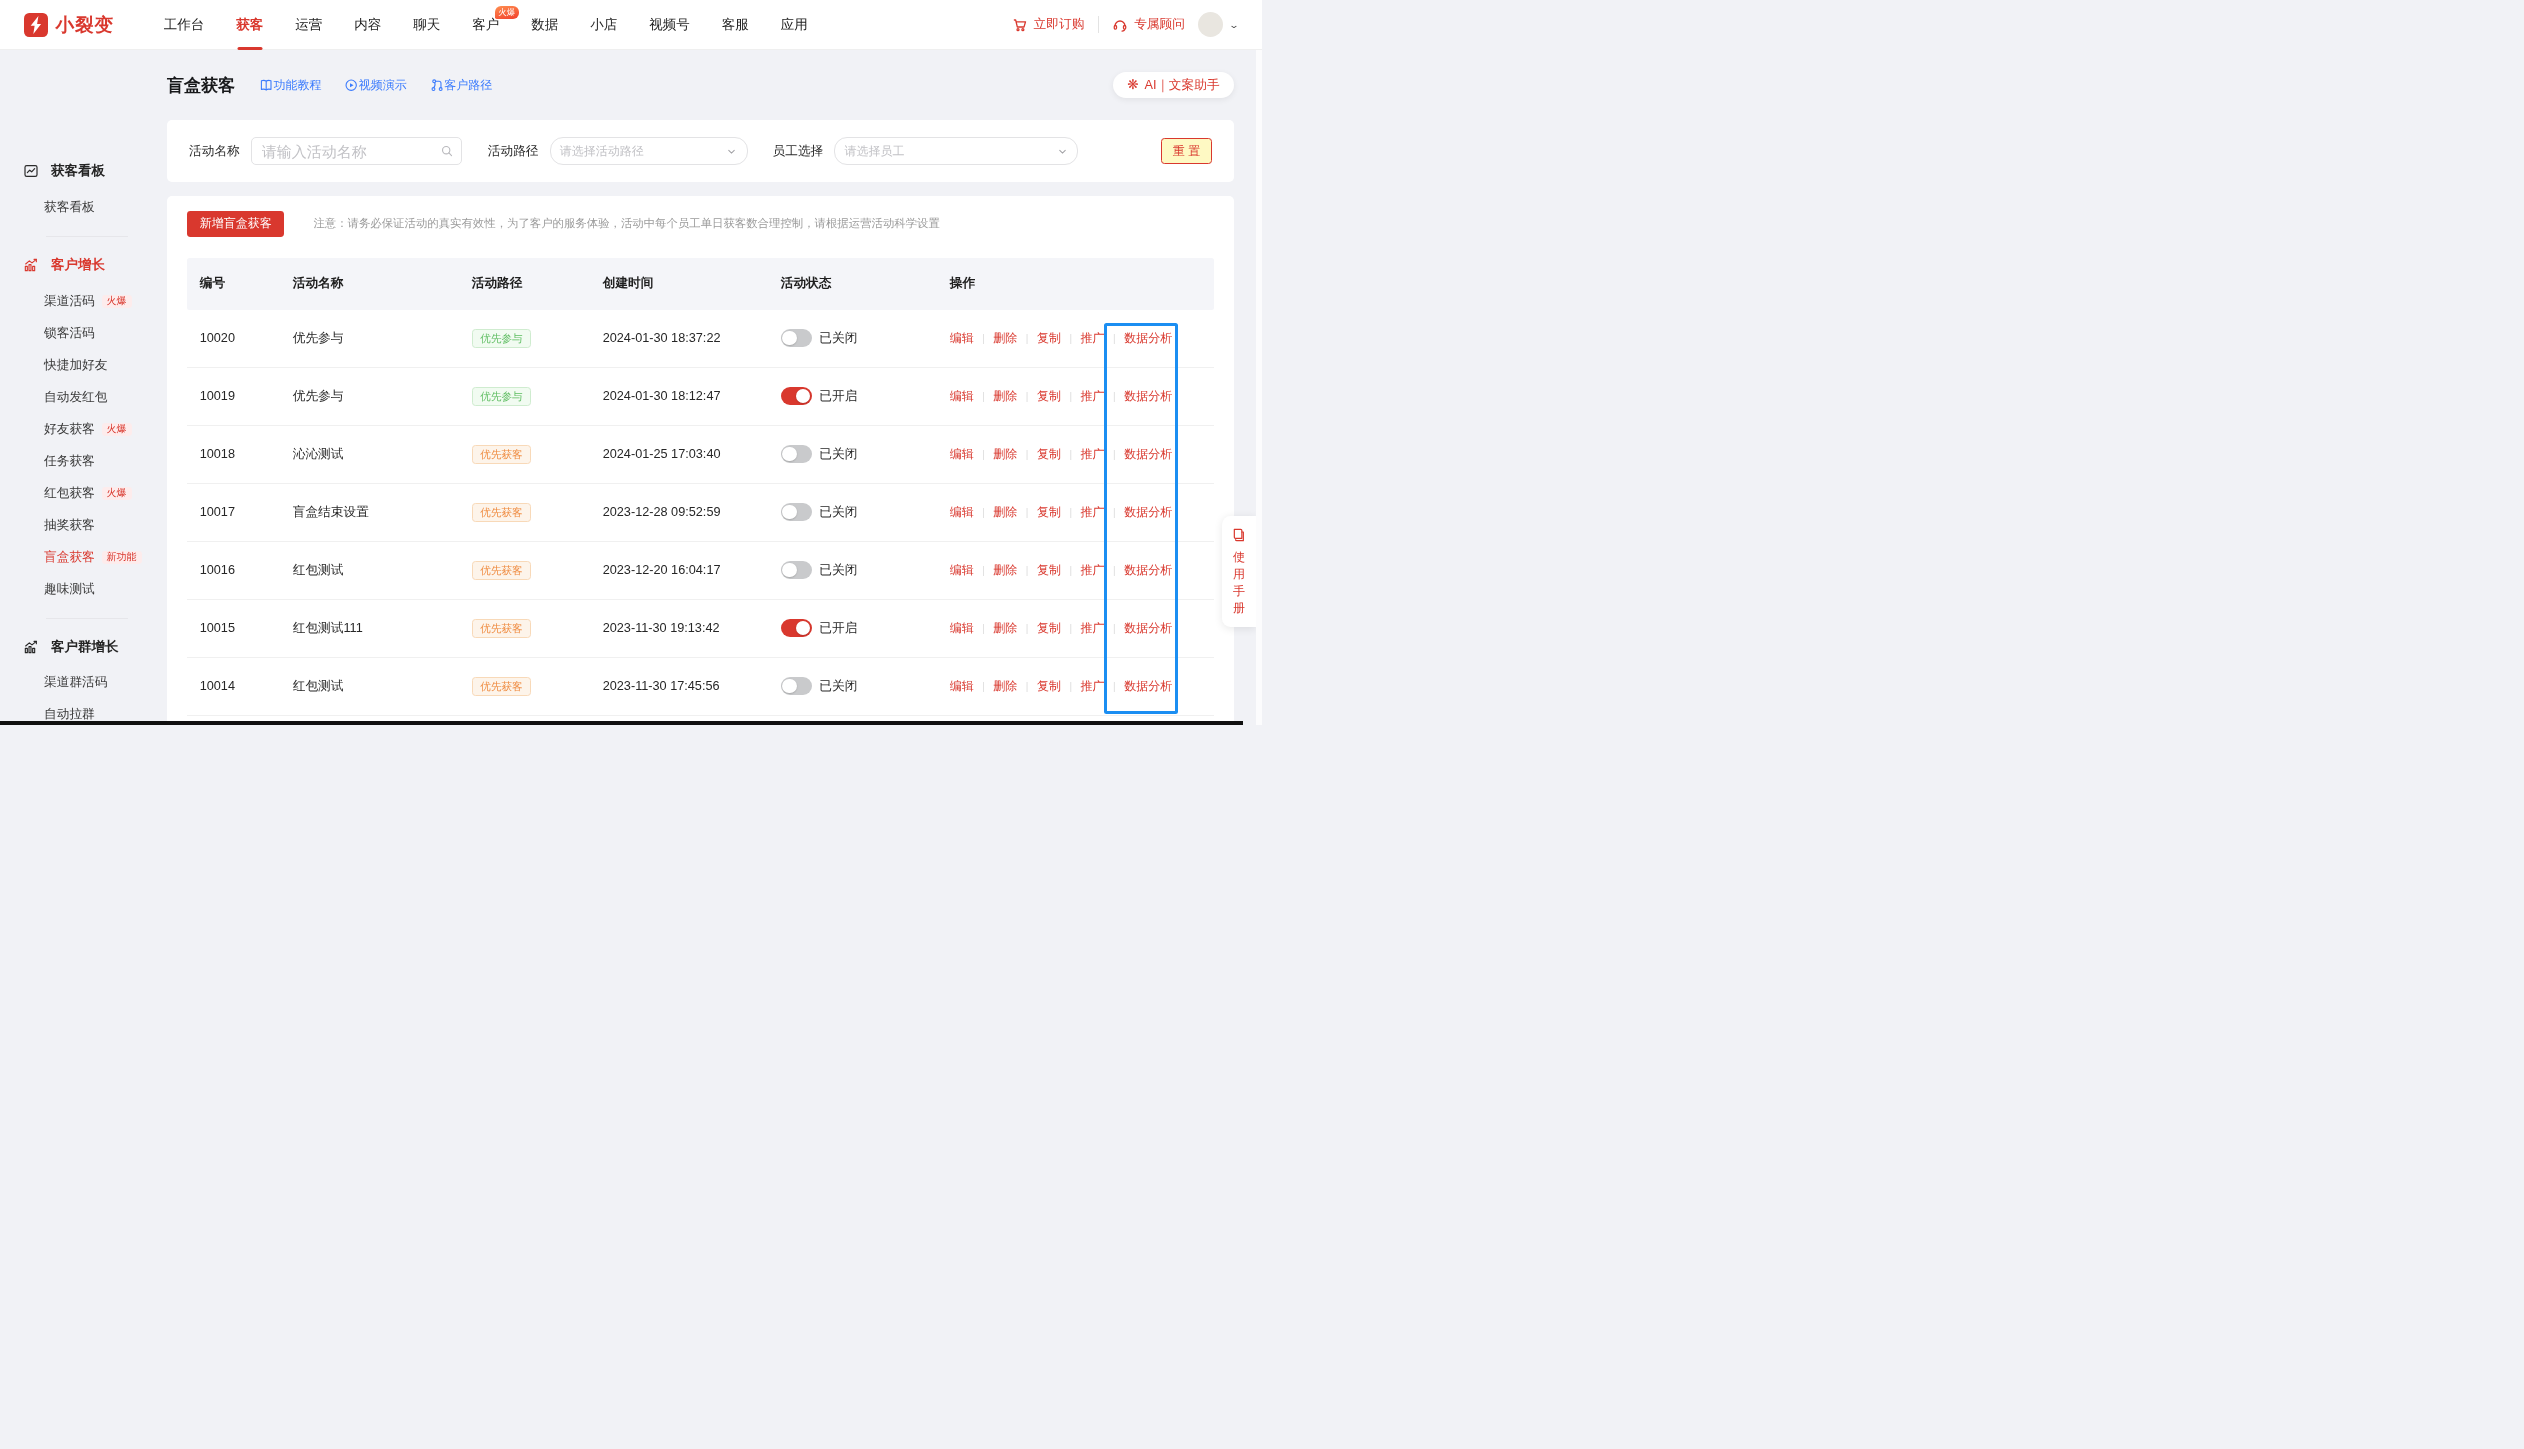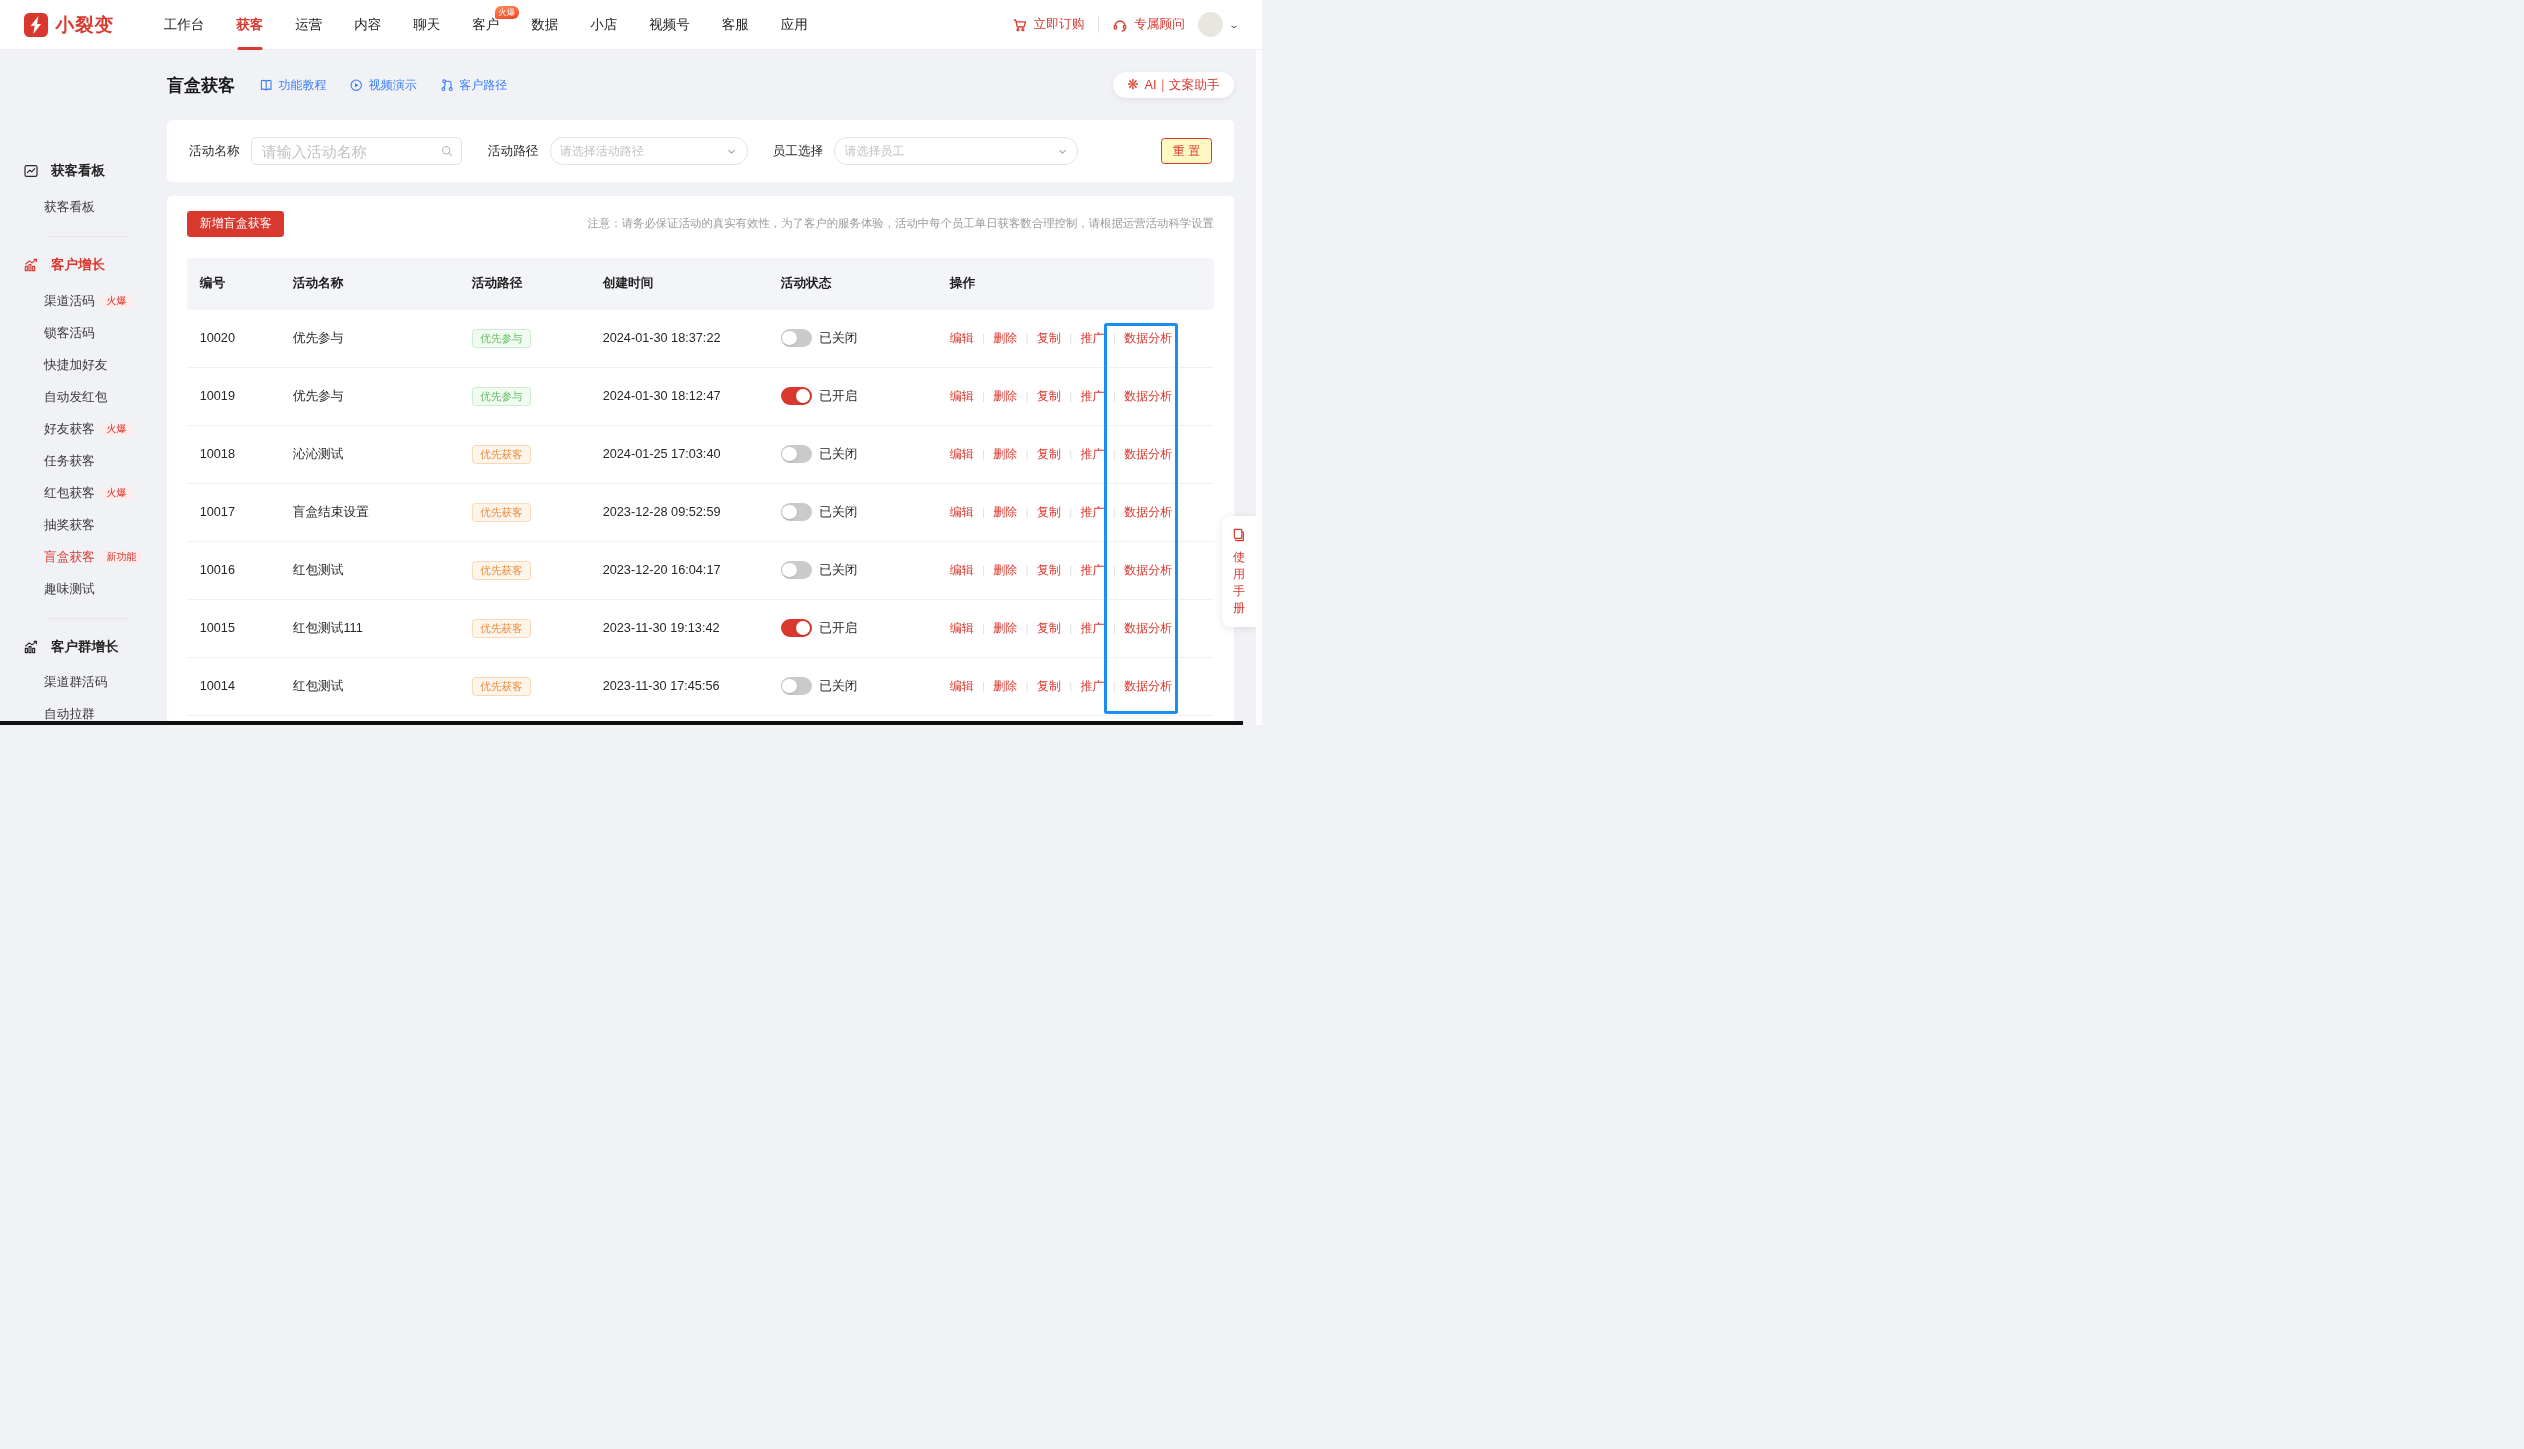--- a/index.html
+++ b/index.html
@@ -41,21 +41,21 @@
   .side-item{height:32px;display:flex;align-items:center;padding-left:44px;gap:6.8px;
     font-size:12.7px;color:#3a3a3a;cursor:pointer;white-space:nowrap;}
   .side-item.active{color:var(--red);}
   .badge-pill{font-size:10px;color:var(--red);background:#fdecec;padding:1.7px 5px;border-radius:3.4px;line-height:1;}
   .side-div{height:0.8px;background:#e6e6ea;margin:12.7px 0 18.6px 46px;width:82px;}
   
   .main{position:absolute;left:167px;top:50px;right:28px;bottom:0;}
   .page-head{display:flex;align-items:center;height:70px;}
   .page-title{font-size:17px;font-weight:800;color:#17181a;}
   .head-links{display:flex;align-items:center;gap:23px;margin-left:24px;}
-  .head-link{display:flex;align-items:center;gap:5px;color:var(--blue);font-size:12px;cursor:pointer;}
+  .head-link{display:flex;align-items:center;color:var(--blue);font-size:12px;cursor:pointer;}
   .ai-btn{margin-left:auto;height:26px;background:#fff;border-radius:13.5px;display:flex;align-items:center;
     gap:6px;padding:0 14.4px;color:var(--red);font-size:12.7px;box-shadow:0 1.7px 6.8px rgba(0,0,0,.07);cursor:pointer;}
   .ai-glyph{font-size:13.5px;line-height:1;}
   .panel{background:#fff;border-radius:5px;}
   
   .filter-panel{height:62px;display:flex;align-items:center;padding:0 22px;}
   .f-label{font-size:12.7px;color:#2b2b2b;margin-right:11px;white-space:nowrap;}
   .f-input-wrap{position:relative;margin-right:26px;}
   .f-input{width:211px;height:28px;border:0.8px solid #e3e3e5;border-radius:5px;padding:0 27px 0 10px;
     font-size:15px;color:#333;outline:none;font-family:inherit;background:#fff;}
@@ -64,21 +64,21 @@
   .f-select{height:28px;border:0.8px solid #e3e3e5;border-radius:13px;display:flex;align-items:center;
     justify-content:space-between;padding:0 9.3px;font-size:12px;color:#c2c2c6;background:#fff;
     margin-right:25px;cursor:pointer;}
   .f-select .sel-chev{color:#a0a0a4;display:flex;}
   .sel-path{width:198px;}
   .sel-staff{width:244px;margin-right:0;}
   .reset-btn{margin-left:auto;width:51px;height:26px;border:0.8px solid var(--red);color:var(--red);
     background:#fef9c3;border-radius:3.4px;font-size:12px;cursor:pointer;font-family:inherit;}
   
   .table-panel{margin-top:14.4px;border-radius:5px 5px 0 0;padding:14.4px 20px 0;position:relative;height:544px;}
-  .toolbar{display:flex;align-items:center;gap:7px;margin-bottom:21px;justify-content:space-between;}
+  .toolbar{display:flex;align-items:center;gap:29px;margin-bottom:21px;}
   .add-btn{background:var(--red);color:#fff;height:26px;padding:0 12.7px;border:none;border-radius:3.4px;
     font-size:12px;cursor:pointer;font-family:inherit;}
   .notice{color:var(--muted);font-size:11.4px;}
   .tgrid{display:grid;grid-template-columns:93px 179px 131px 178px 169px 1fr;align-items:center;padding-left:12.7px;}
   .thead{height:52px;background:#f4f5f9;border-radius:2.5px;font-size:12.7px;font-weight:700;color:#1f1f1f;}
   .trow{height:58px;border-bottom:0.8px solid #f0f0f0;font-size:12.7px;color:#262626;}
   .tag{display:inline-block;font-size:10.6px;padding:3.4px 7.6px;border-radius:3.4px;line-height:1;}
   .tag.green{color:#5dbd60;background:#f1fbf1;border:0.8px solid #cfeccf;}
   .tag.orange{color:#ef8a3e;background:#fdf4ea;border:0.8px solid #f8d9b8;}
   .td-status{display:flex;align-items:center;}

